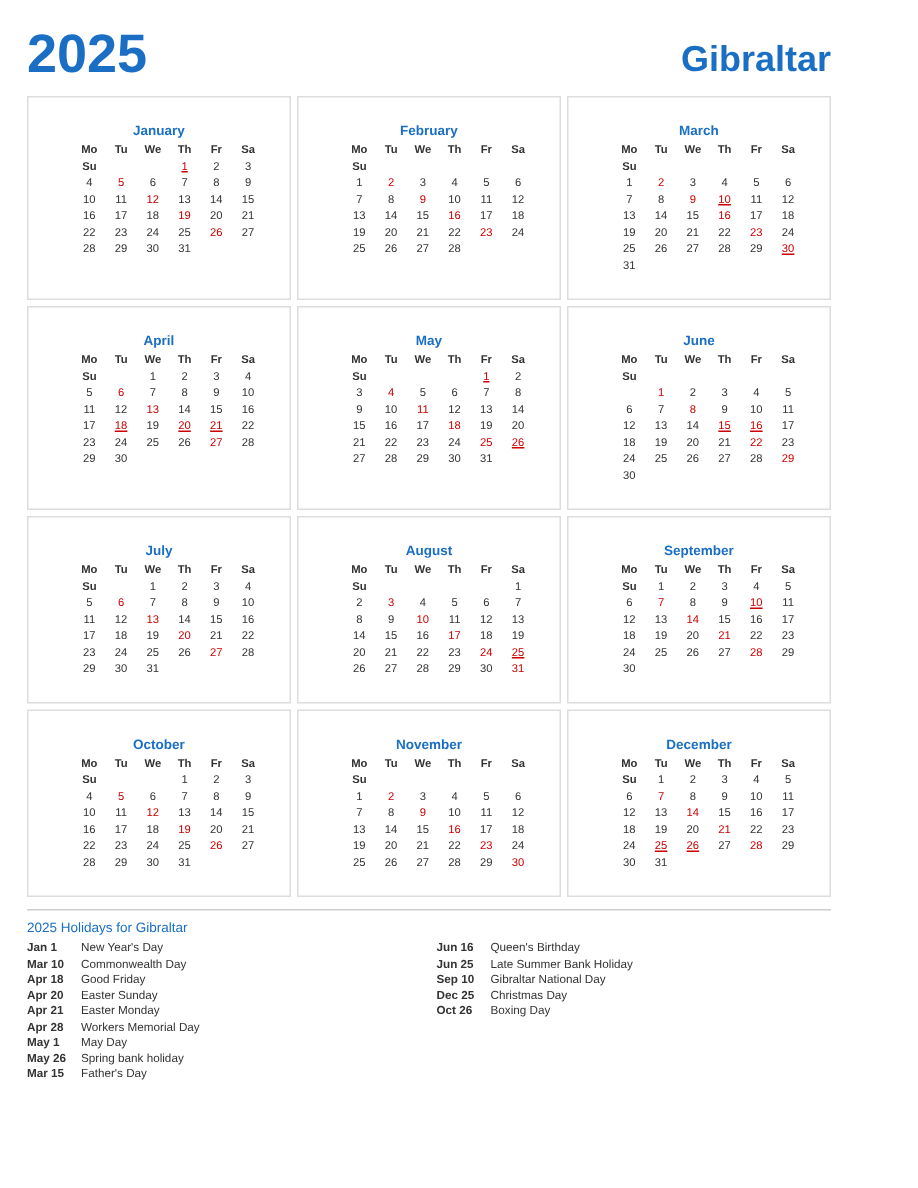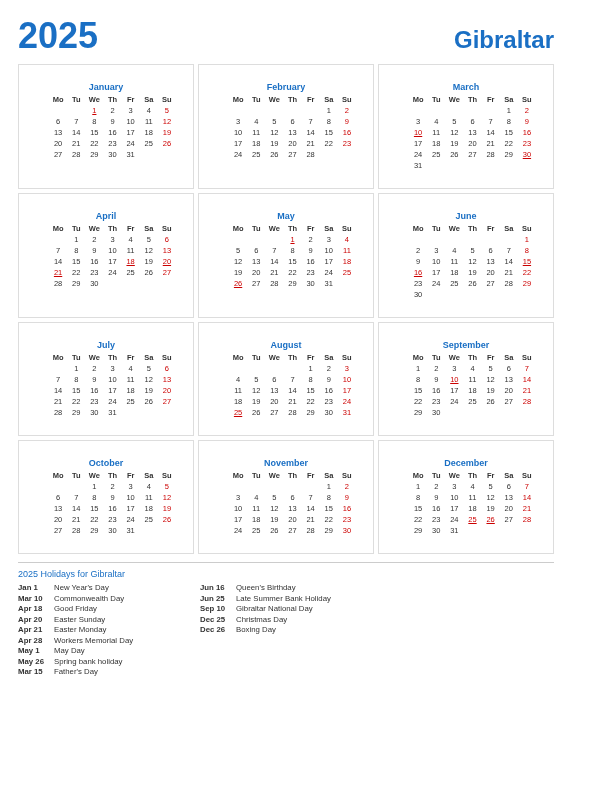--- a/index.html
+++ b/index.html
@@ -48,21 +48,21 @@
     }
     .month-title {
       text-align: center;
       font-size: 9px;
       font-weight: bold;
       color: #1a6fc4;
       margin-bottom: 2px;
     }
     .day-grid {
       display: grid;
-      grid-template-columns: repeat(7, 1fr);
+      grid-template-columns: repeat(6, 1fr);
       gap: 0;
       margin-left: 13px;
     }
     .day-header {
       text-align: center;
       font-size: 7.5px;
       font-weight: bold;
       color: #333;
       padding: 1px 0;
     }
@@ -81,21 +81,21 @@
       padding-top: 6px;
     }
     .holidays-title {
       font-size: 9px;
       font-weight: normal;
       color: #1a6fc4;
       margin-bottom: 4px;
     }
     .holidays-columns {
       display: grid;
-      grid-template-columns: repeat(3, 1fr);
+      grid-template-columns: repeat(2, 1fr);
       gap: 0 10px;
     }
     .holiday-item {
       display: flex;
       gap: 4px;
       font-size: 7.8px;
       margin-bottom: 1.5px;
     }
     .holiday-date {
       min-width: 32px;
@@ -731,21 +731,21 @@
           </div>
           <div class="holiday-item">
             <span class="holiday-date">Sep 10</span>
             <span class="holiday-name">Gibraltar National Day</span>
           </div>
           <div class="holiday-item">
             <span class="holiday-date">Dec 25</span>
             <span class="holiday-name">Christmas Day</span>
           </div>
           <div class="holiday-item">
-            <span class="holiday-date">Dec 26</span>
+            <span class="holiday-date">Oct 26</span>
             <span class="holiday-name">Boxing Day</span>
           </div>
         </div>
         <div></div>
       </div>
   </div>
 
 </div>
 
 </body></html>

